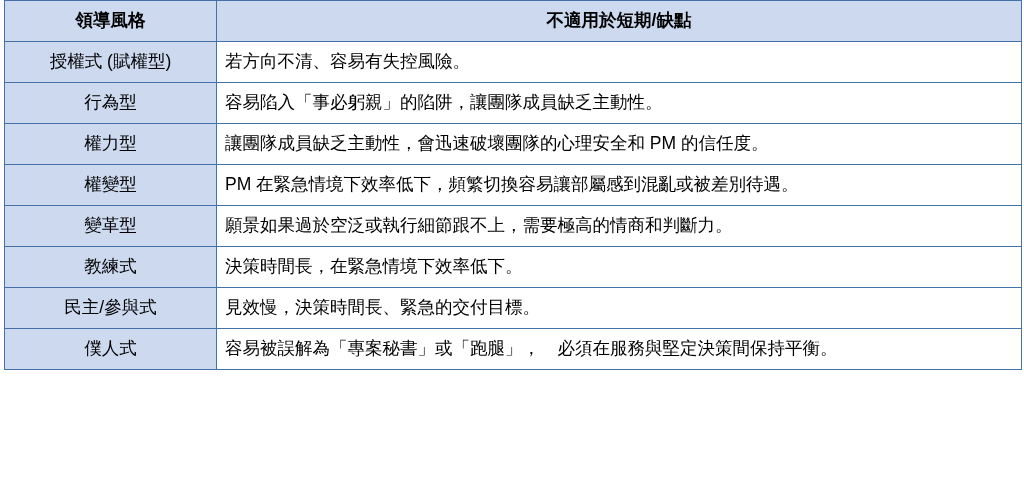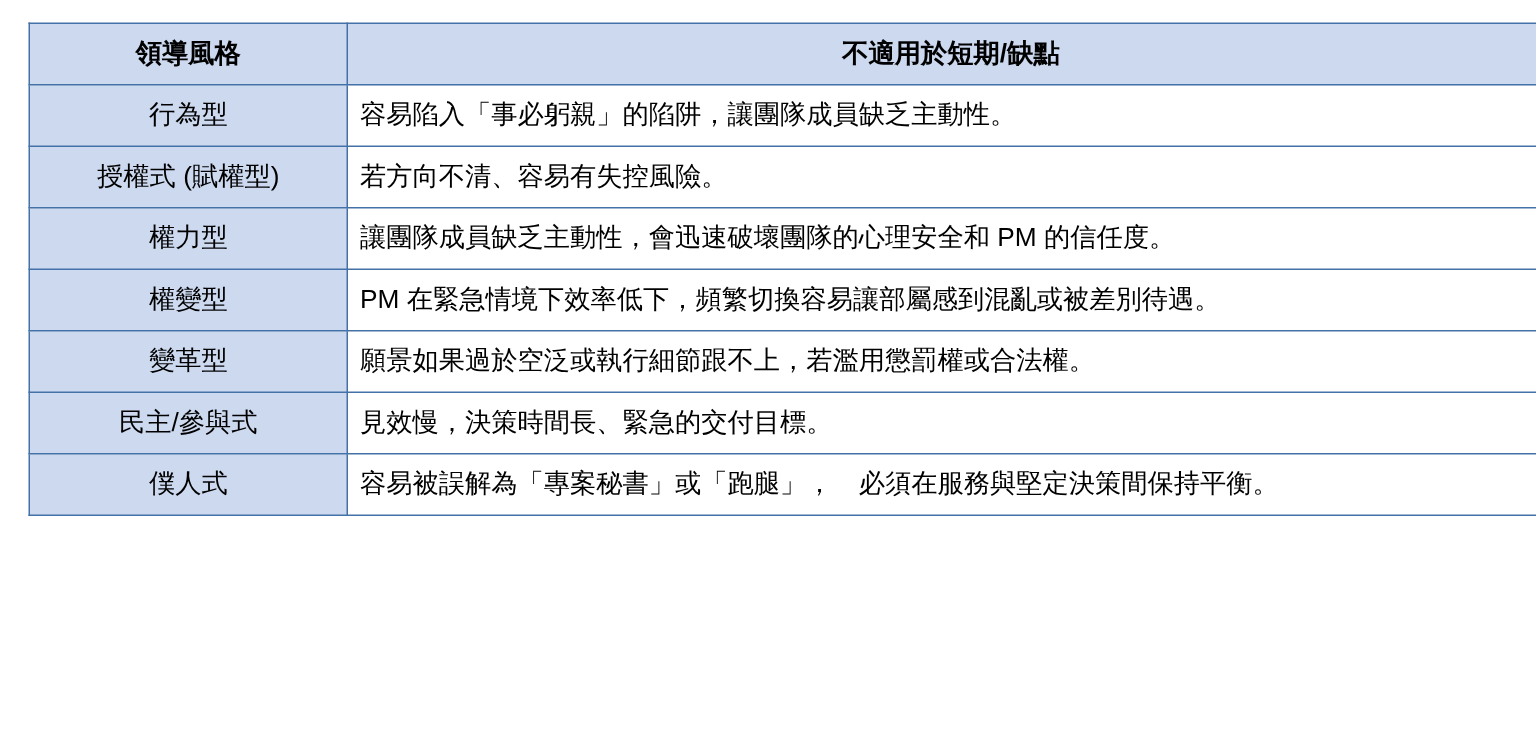--- a/index.html
+++ b/index.html
@@ -7,21 +7,21 @@
     padding: 0;
     background: #ffffff;
   }
   body {
     width: 1024px;
     height: 494px;
     font-family: "Liberation Sans", sans-serif;
     overflow: hidden;
   }
   .table-wrap {
-    padding: 15px;
+    padding: 0;
     width: 823px;
   }
   table.risk-table {
     border-collapse: collapse;
     width: 1017px;
     margin-left: 4px;
     table-layout: fixed;
   }
   table.risk-table col.c1 { width: 212px; }
   table.risk-table col.c2 { width: 805px; }
@@ -65,38 +65,42 @@
       <col class="c2">
     </colgroup>
     <thead>
       <tr>
         <th>領導風格</th>
         <th>不適用於短期/缺點</th>
       </tr>
     </thead>
     <tbody>
       <tr>
+        <td class="style-cell">授權式 (賦權型)</td>
+        <td class="risk-cell">若方向不清、容易有失控風險。</td>
+      </tr>
+      <tr>
         <td class="style-cell">行為型</td>
         <td class="risk-cell">容易陷入「事必躬親」的陷阱，讓團隊成員缺乏主動性。</td>
-      </tr>
-      <tr>
-        <td class="style-cell">授權式 (賦權型)</td>
-        <td class="risk-cell">若方向不清、容易有失控風險。</td>
       </tr>
       <tr>
         <td class="style-cell">權力型</td>
         <td class="risk-cell">讓團隊成員缺乏主動性，會迅速破壞團隊的心理安全和 PM 的信任度。</td>
       </tr>
       <tr>
         <td class="style-cell">權變型</td>
         <td class="risk-cell">PM 在緊急情境下效率低下，頻繁切換容易讓部屬感到混亂或被差別待遇。</td>
       </tr>
       <tr>
         <td class="style-cell">變革型</td>
-        <td class="risk-cell">願景如果過於空泛或執行細節跟不上，若濫用懲罰權或合法權。</td>
+        <td class="risk-cell">願景如果過於空泛或執行細節跟不上，需要極高的情商和判斷力。</td>
+      </tr>
+      <tr>
+        <td class="style-cell">教練式</td>
+        <td class="risk-cell">決策時間長，在緊急情境下效率低下。</td>
       </tr>
       <tr>
         <td class="style-cell">民主/參與式</td>
         <td class="risk-cell">見效慢，決策時間長、緊急的交付目標。</td>
       </tr>
       <tr>
         <td class="style-cell">僕人式</td>
         <td class="risk-cell">容易被誤解為「專案秘書」或「跑腿」，　必須在服務與堅定決策間保持平衡。</td>
       </tr>
     </tbody>

